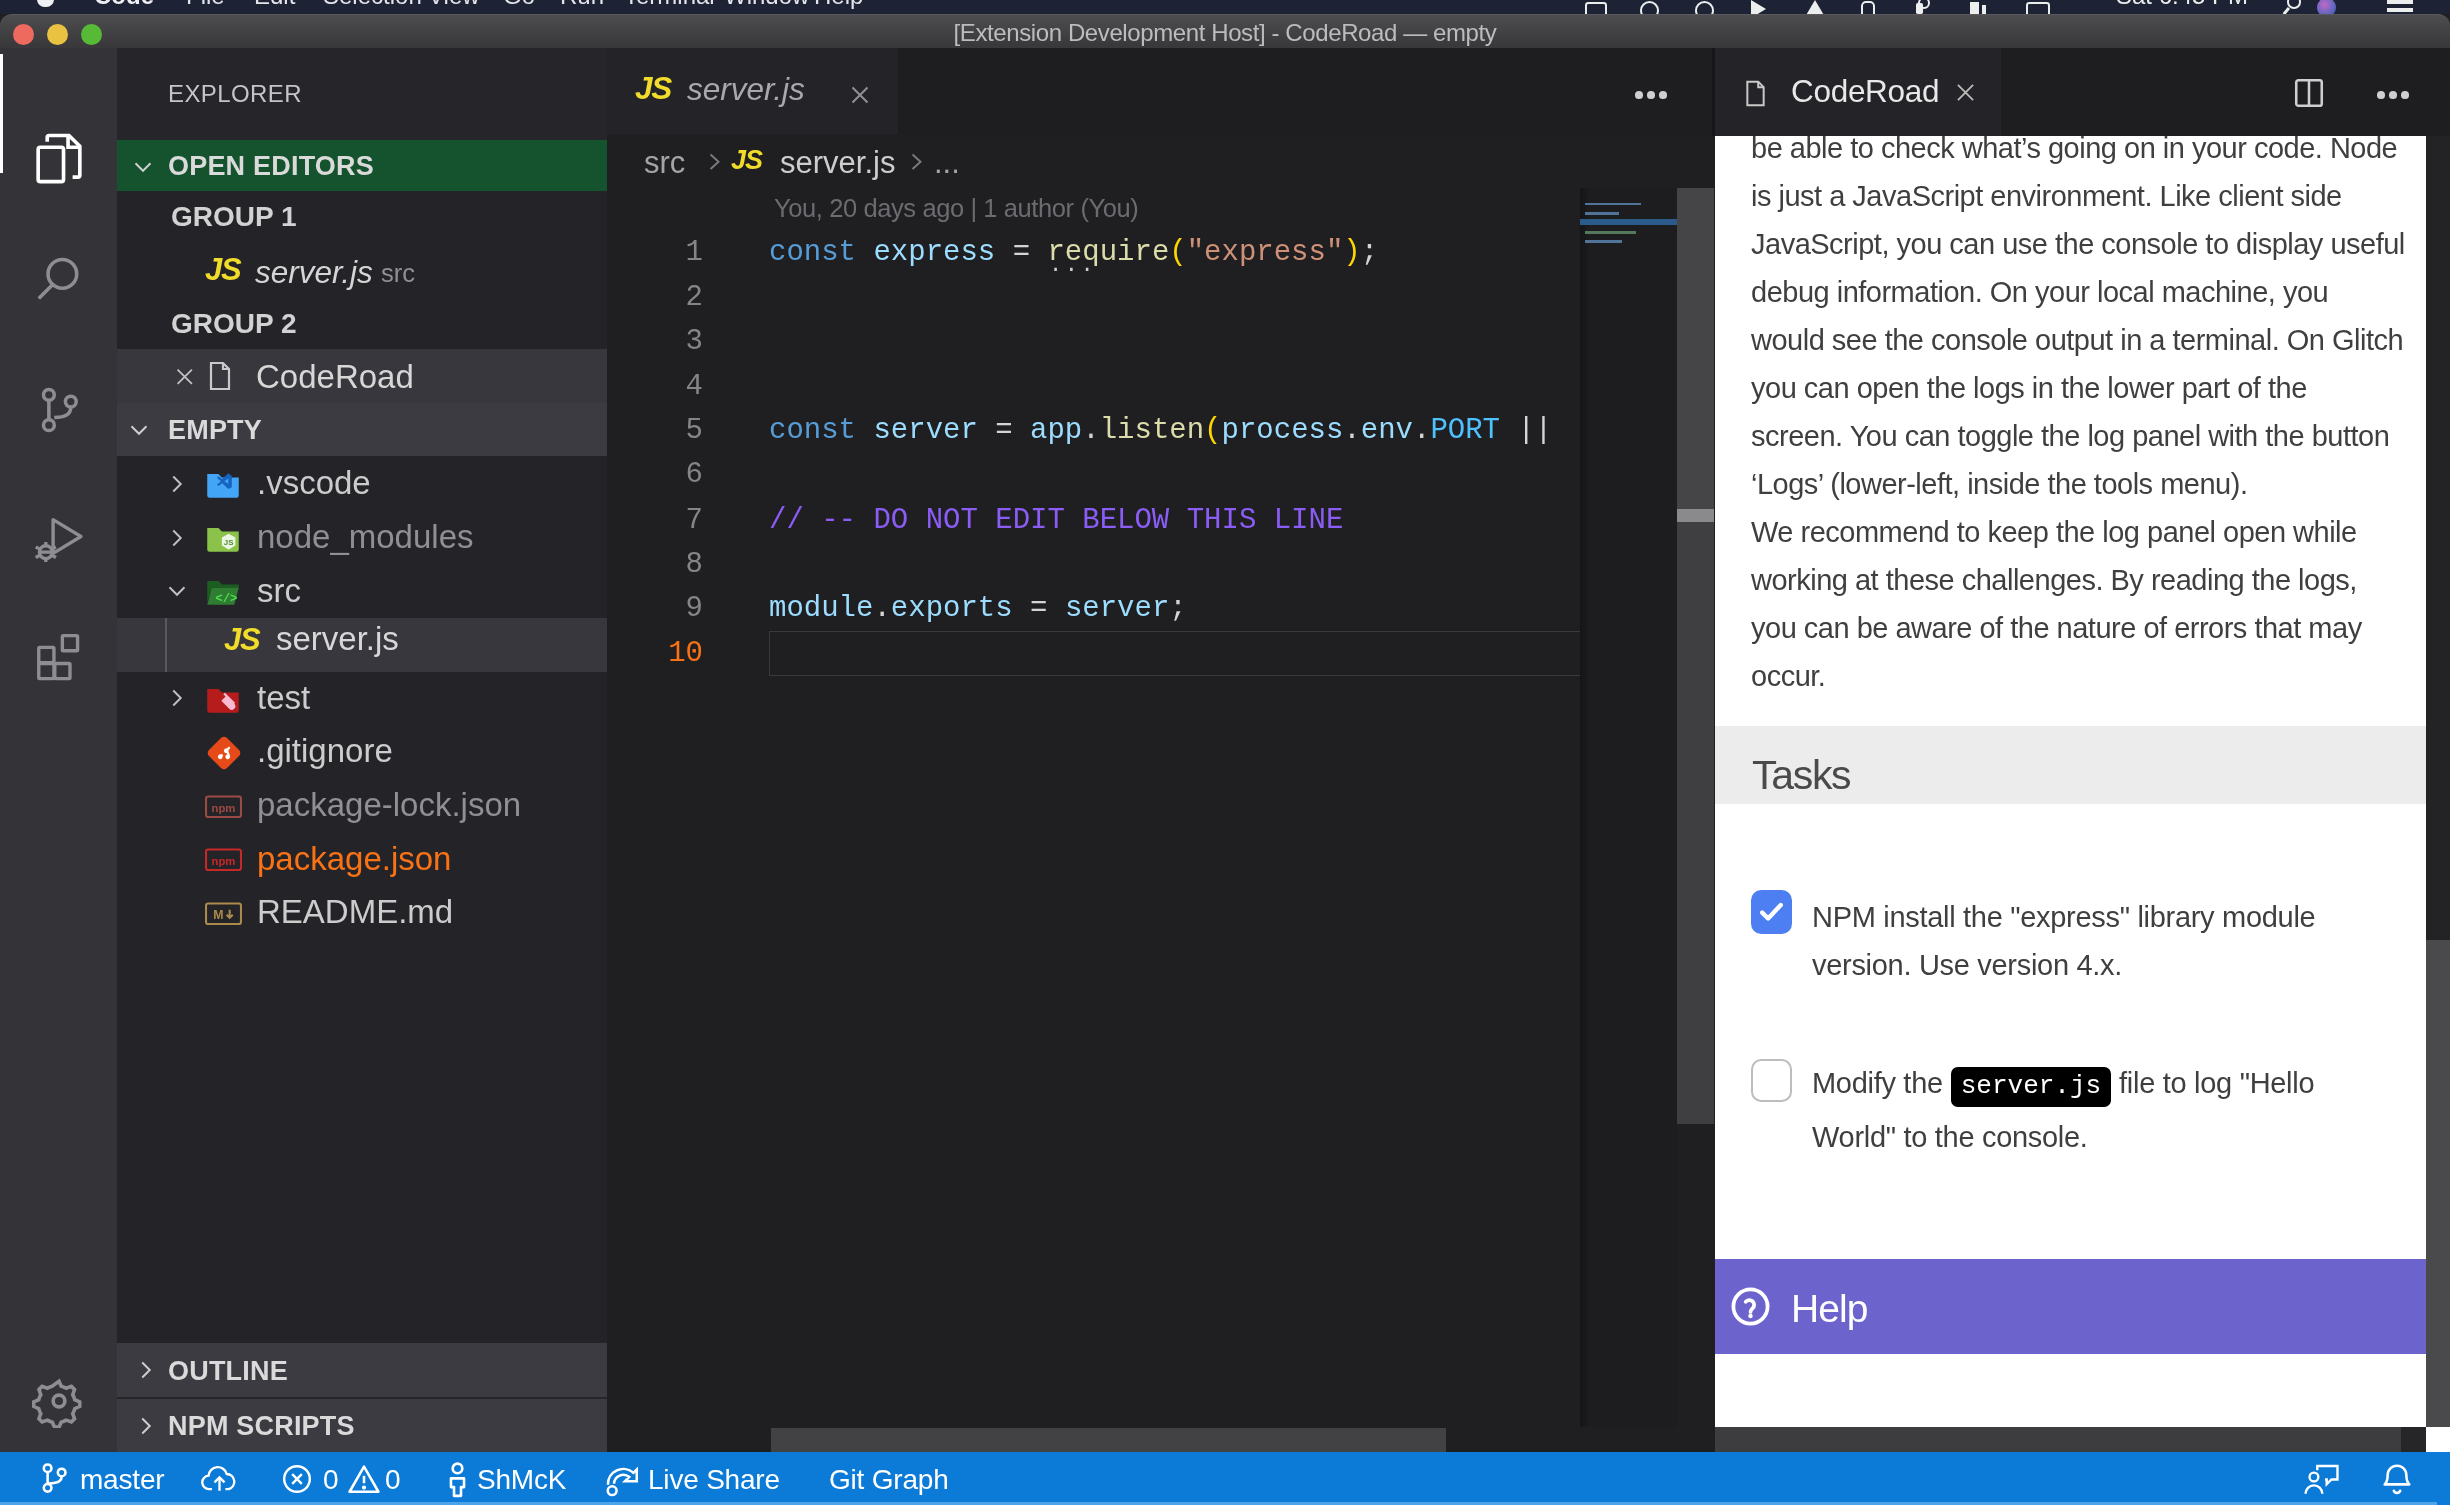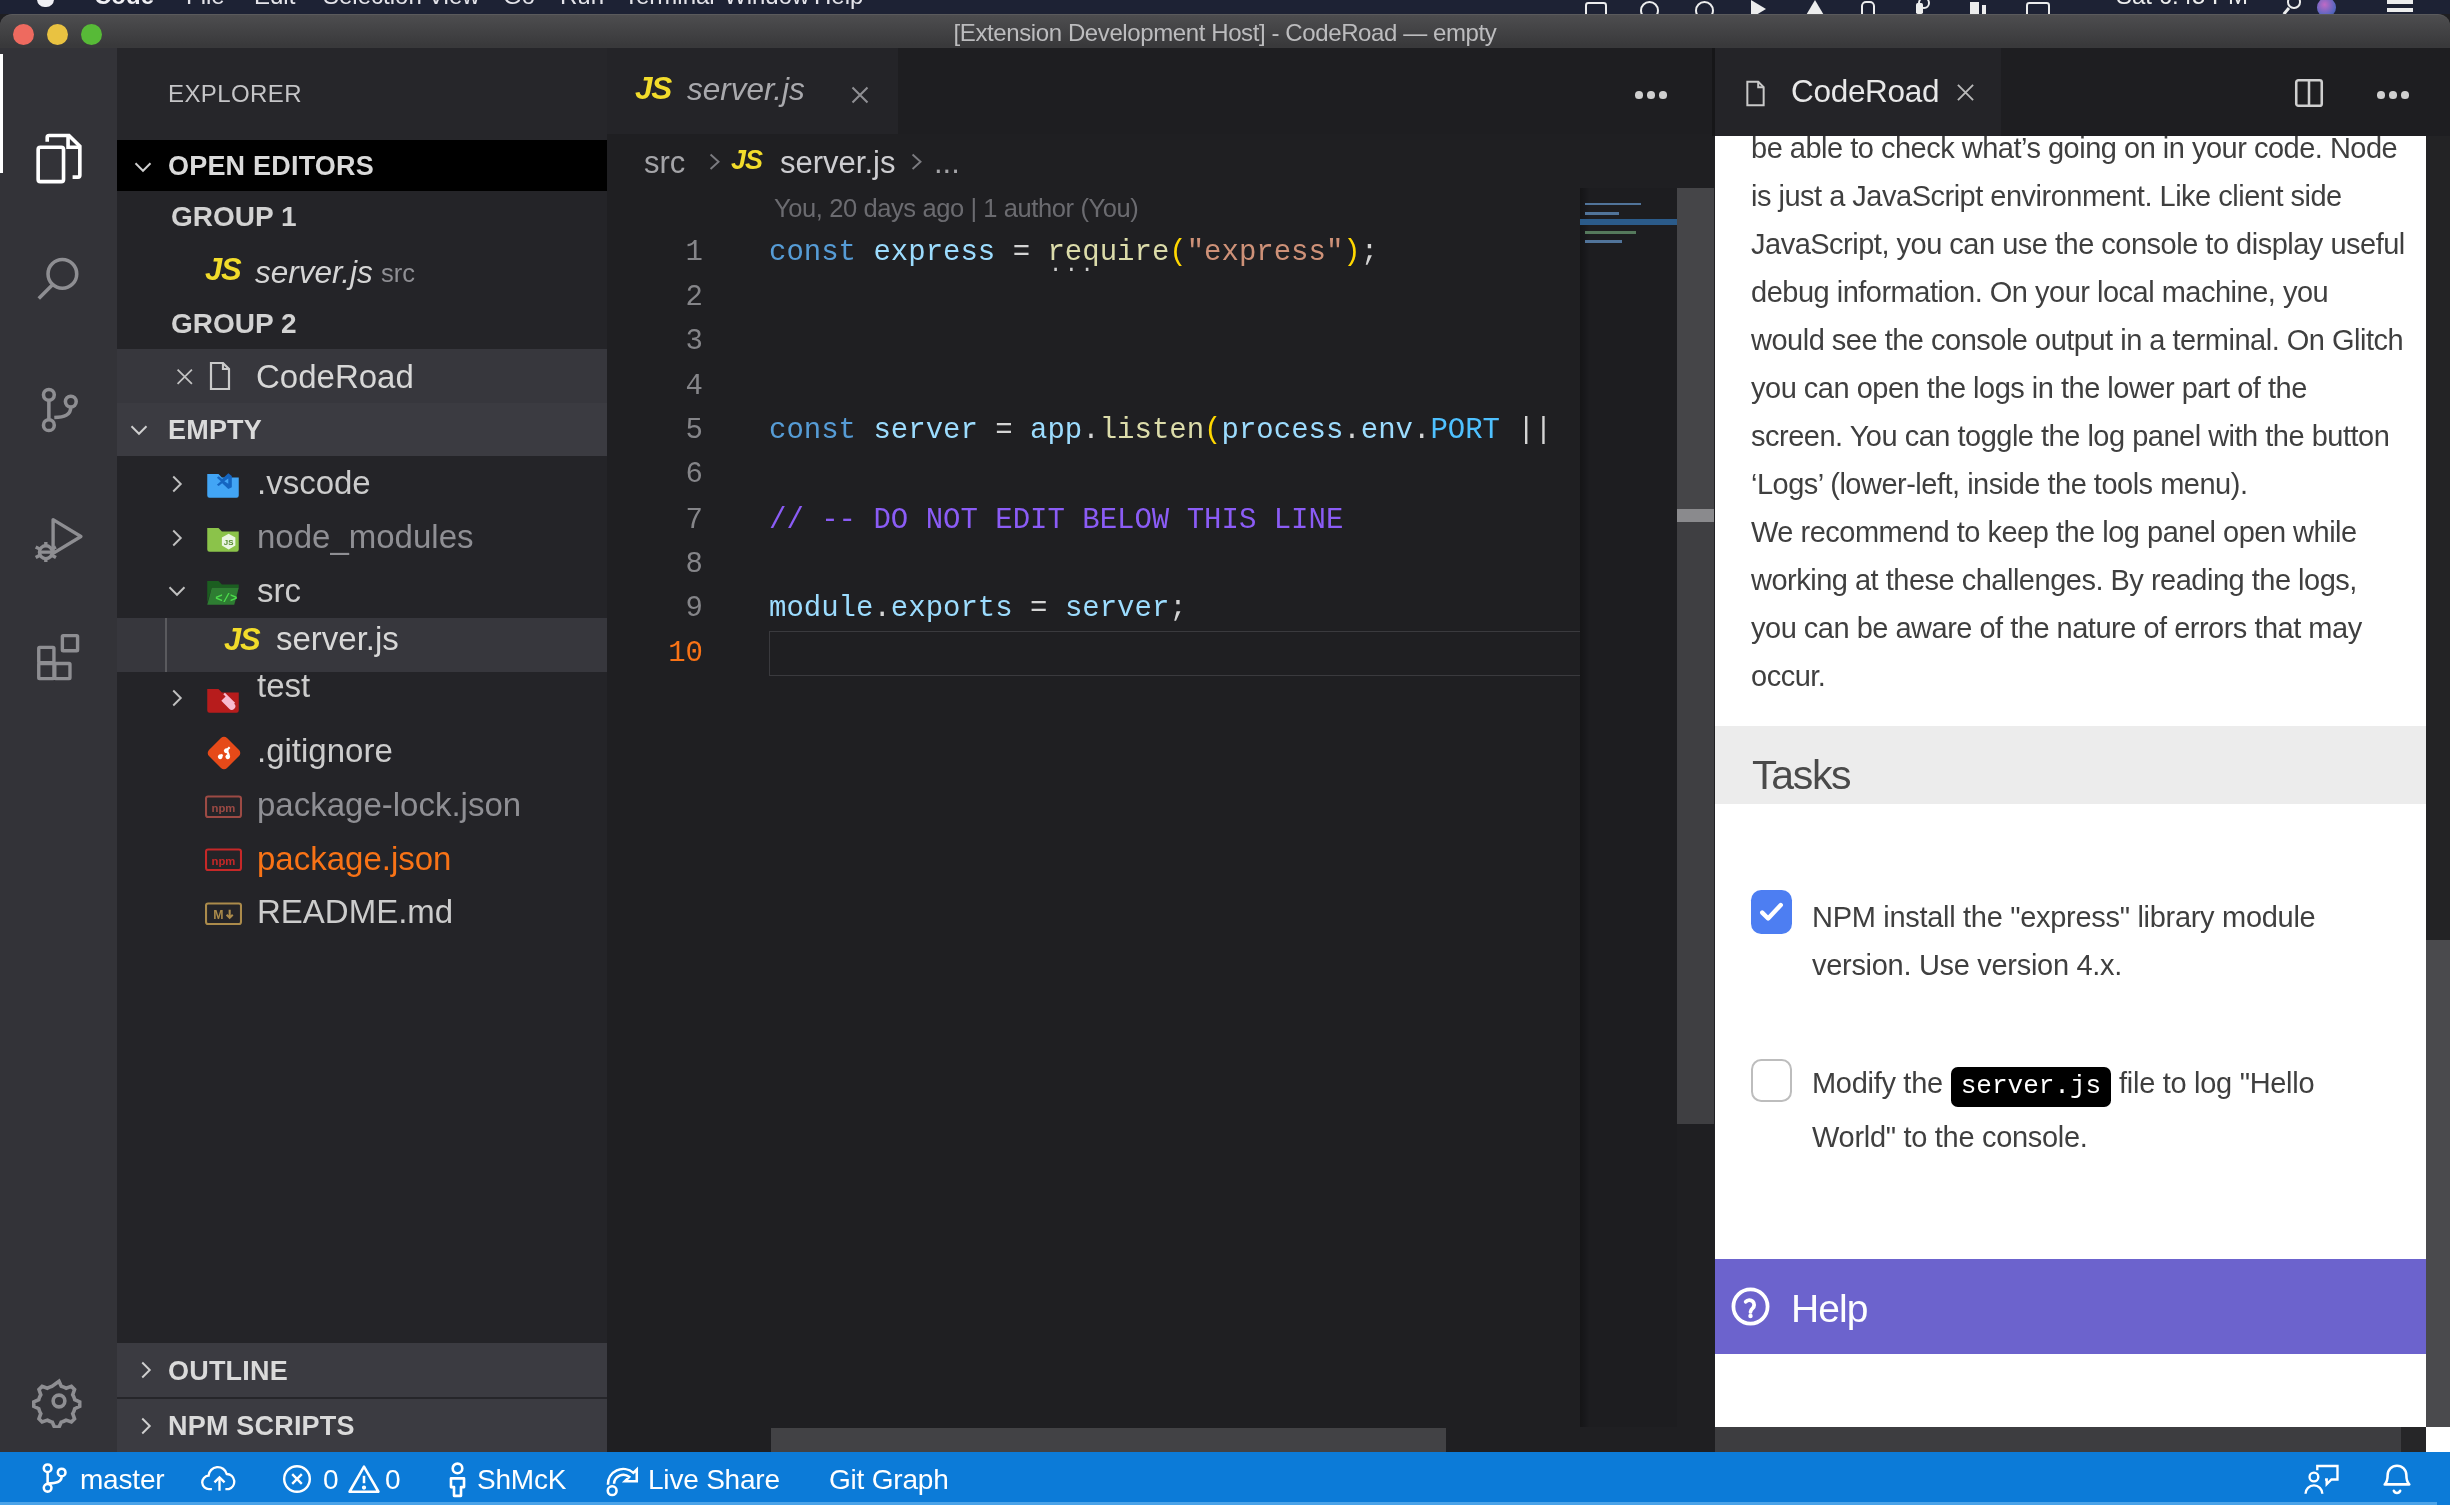--- a/index.html
+++ b/index.html
@@ -91,21 +91,21 @@
 
   <svg class="abs" style="left:31.5px;top:1326px" width="54" height="54" viewBox="0 0 24 24" fill="none" stroke="#8e8e92" stroke-width="1.6">
     <circle cx="12" cy="12" r="2.6"></circle>
     <path d="M12 3.2 l1 2.2 a7 7 0 0 1 2.2 0.9 l2.3-0.8 1.4 1.4-0.8 2.3 a7 7 0 0 1 0.9 2.2 l2.2 1 v2 l-2.2 1 a7 7 0 0 1-0.9 2.2 l0.8 2.3-1.4 1.4-2.3-0.8 a7 7 0 0 1-2.2 0.9 l-1 2.2 h-2 l-1-2.2 a7 7 0 0 1-2.2-0.9 l-2.3 0.8-1.4-1.4 0.8-2.3 a7 7 0 0 1-0.9-2.2 l-2.2-1 v-2 l2.2-1 a7 7 0 0 1 0.9-2.2 l-0.8-2.3 1.4-1.4 2.3 0.8 a7 7 0 0 1 2.2-0.9 z"></path>
   </svg>
 </div>
 
 <div class="abs" style="left:117px;top:48px;width:490px;height:1404px;background:#26262a;color:#cccccc">
   <div class="abs" style="left:51px;top:32px;font-size:24px;color:#c5c5c7;letter-spacing:0.4px">EXPLORER</div>
 
-  <div class="abs" style="left:0;top:92px;width:490px;height:51px;background:#000000">
+  <div class="abs" style="left:0;top:92px;width:490px;height:51px;background:#14532d">
     <svg class="abs" style="left:13.6px;top:15.3px" width="24" height="24" viewBox="0 0 16 16" fill="none" stroke="#cfcfcf" stroke-width="1.3">
         <path d="M3 5.5 L8 10.5 L13 5.5"></path>
       </svg>
     <div class="abs" style="left:51px;top:11px;font-size:27px;font-weight:700;color:#dadada;letter-spacing:0.2px">OPEN EDITORS</div>
   </div>
   <div class="abs" style="left:0;top:143px;width:490px;height:1152px;background:#242428"></div>
   <div class="abs" style="left:54px;top:153px;font-size:28px;font-weight:700;color:#d2d2d2">GROUP 1</div>
 
   <div class="abs" style="left:88px;top:204px;font-size:31px;font-weight:700;letter-spacing:-1.3px;color:#f2dc2b;font-style:italic">JS</div>
   <div class="abs" style="left:138px;top:206px;font-size:31.5px;font-style:italic;color:#d5d5d5">server.js</div>
@@ -167,21 +167,21 @@
     <div class="abs" style="left:159px;top:165px;font-size:33px;color:#d8d8d8">server.js</div>
 
     <svg class="abs" style="left:48px;top:231px" width="24" height="24" viewBox="0 0 16 16" fill="none" stroke="#c0c0c0" stroke-width="1.3">
         <path d="M5.5 3 L10.5 8 L5.5 13"></path>
       </svg>
     <svg class="abs" style="left:88px;top:225px" width="36" height="36" viewBox="0 0 32 32">
       <path d="M2 8 h10 l3 3 h15 v16 a2 2 0 0 1 -2 2 H4 a2 2 0 0 1 -2 -2 Z" fill="#b71c1c"></path>
       <path d="M19 14 l7 7 a3 3 0 0 1 -4.5 4.5 l-7 -7 Z" fill="#f8bbd0"></path>
       <path d="M17 12 l9 9" stroke="#f8bbd0" stroke-width="2"></path>
     </svg>
-    <div class="abs" style="left:140px;top:212px;font-size:33px;color:#cccccc">test</div>
+    <div class="abs" style="left:140px;top:224px;font-size:33px;color:#cccccc">test</div>
 
     <svg class="abs" style="left:90px;top:281px" width="34" height="34" viewBox="0 0 32 32">
       <rect x="4" y="4" width="24" height="24" rx="4" transform="rotate(45 16 16)" fill="#e64a19"></rect>
       <g transform="rotate(45 16 16)">
       <path d="M16 8.5 v6 M16 18 v4.5" stroke="#fff" stroke-width="2"></path>
       <circle cx="16" cy="13" r="2.2" fill="#fff"></circle>
       <circle cx="16" cy="21" r="2.2" fill="#fff"></circle>
       <circle cx="21" cy="16" r="2.2" fill="#fff"></circle>
       <path d="M16 13 q5 0 5 3" stroke="#fff" stroke-width="2" fill="none"></path>
       </g>

